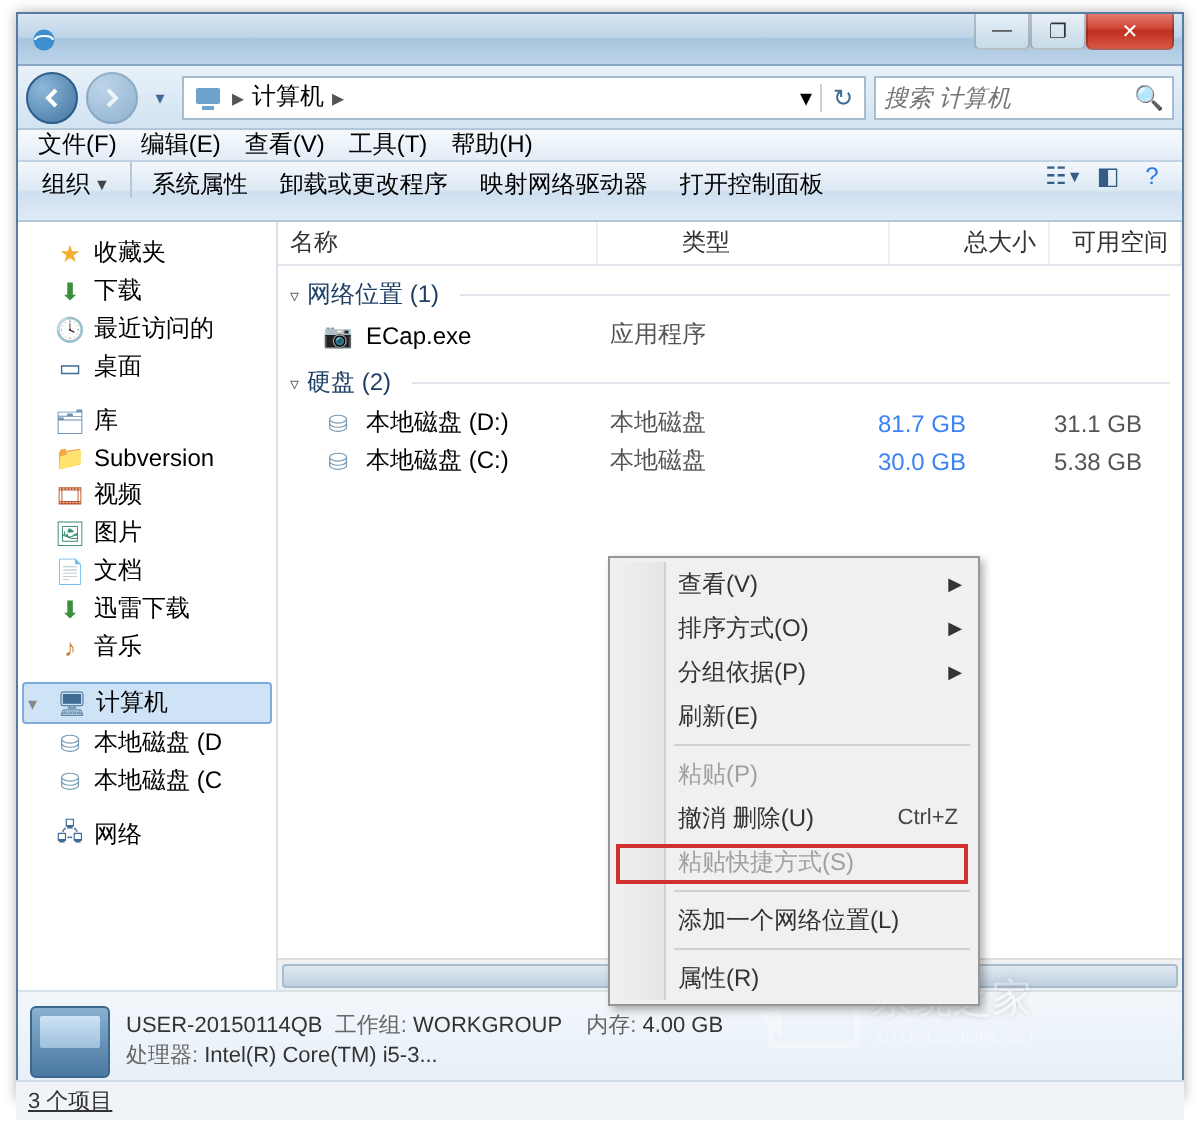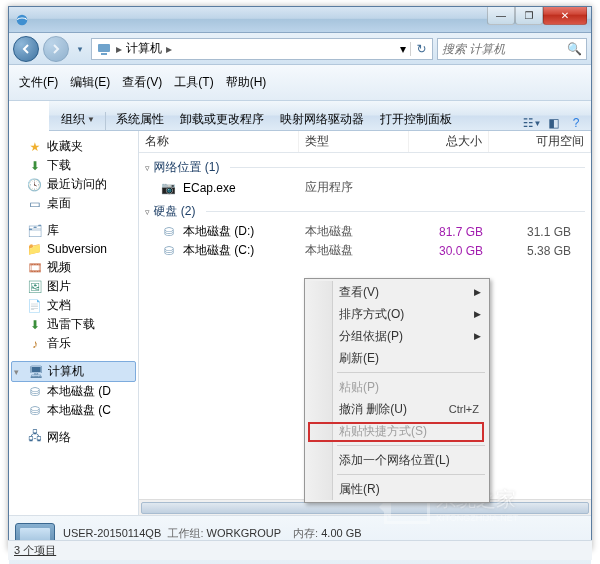--- a/index.html
+++ b/index.html
@@ -23,25 +23,25 @@
 .breadcrumb { flex: 1; height: 22px; background: #fff; border: 1px solid #a8bcd0; display: flex; align-items: center; font-size: 12px; overflow: hidden; }
 .bc-ico { width: 16px; height: 16px; margin: 0 4px; }
 .bc-seg { padding: 0 4px; display:flex; align-items:center; height:100%; }
 .bc-arrow { color:#555; }
 .bc-refresh { width: 22px; border-left: 1px solid #d0d0d0; display:flex; align-items:center; justify-content:center; color:#3f6b94; }
 .searchbox { width: 150px; height: 22px; background: #fff; border: 1px solid #a8bcd0; display: flex; align-items: center; padding: 0 4px; }
 .searchbox input { border: none; outline: none; flex: 1; font-size: 12px; color: #3b82f6; font-style: italic; width: 100%; }
 .search-ico { color:#3f6b94; font-size:12px; margin-left:4px; }
 
 
-.menubar { height: 36px; background: linear-gradient(to bottom, #f5f9fd, #e3edf6); border-bottom: 1px solid #c2d3e3; display: flex; align-items: center; padding: 0 4px; font-size: 12px; }
+.menubar { height: 16px; background: linear-gradient(to bottom, #f5f9fd, #e3edf6); border-bottom: 1px solid #c2d3e3; display: flex; align-items: center; padding: 0 4px; font-size: 12px; }
 .menubar span { padding: 0 6px; cursor: default; }
 
 
-.toolbar { height: 30px; background: linear-gradient(to bottom, #f2f7fb, #dde9f4 48%, #cfdff0 52%, #dfebf6); border-bottom: 1px solid #b3c7db; display: flex; align-items: flex-end; font-size: 12px; padding: 0 4px; margin-left: 40px; }
+.toolbar { height: 30px; background: linear-gradient(to bottom, #f2f7fb, #dde9f4 48%, #cfdff0 52%, #dfebf6); border-bottom: 1px solid #b3c7db; display: flex; align-items: flex-start; font-size: 12px; padding: 0 4px; }
 .tool-btn { padding: 0 8px; height: 22px; display: flex; align-items: center; gap: 2px; cursor: pointer; border-radius: 2px; }
 .tool-btn .dd { font-size: 8px; color:#444; }
 .tool-spacer { flex:1; }
 .tool-ico { width:22px; display:flex; align-items:center; justify-content:center; color:#345d86; cursor:pointer; }
 .tool-sep { width:1px; height:18px; background:#b8c8d8; margin:0 2px; }
 
 
 .body-split { display:flex; height: calc(100% - 26px - 32px - 20px - 30px - 50px); }
 .sidebar { width: 130px; border-right: 1px solid #d8e0e8; overflow: hidden; padding: 6px 2px; background:#fff; }
 .tree-group { margin-bottom: 8px; }
@@ -61,32 +61,32 @@
 .ico-doc { color:#5a7caa; }
 .ico-music { color:#c08030; }
 .ico-comp { color:#3f6b94; }
 .ico-drive { color:#7a9db8; }
 .ico-net { color:#3f6b94; }
 
 .content { flex:1; position:relative; overflow:hidden; background:#fff; }
 .col-headers { height:22px; border-bottom:1px solid #e0e6ec; display:flex; align-items:center; font-size:12px; color:#333; }
 .col-headers > div { padding:0 6px; border-right:1px solid #f0f0f0; height:100%; display:flex; align-items:center; }
 .col-name { width: 160px; }
-.col-type { width: 110px; }
+.col-type { width: 110px; margin-left: 36px; }
 .col-size { width: 80px; text-align:right; justify-content:flex-end; }
 .col-free { flex:1; text-align:right; justify-content:flex-end; }
 
 .grp { margin-top:4px; }
 .grp-head { display:flex; align-items:center; font-size:12px; color:#1e3f66; padding:2px 6px; gap:4px; cursor:pointer; }
 .grp-head .exp { font-size:9px; color:#666; }
 .grp-head hr { flex:1; border:none; border-top:1px solid #e0e6ec; margin-left:6px; }
 .row { display:flex; align-items:center; font-size:12px; padding:1px 0; }
 .row .c-name { width:160px; padding-left:22px; display:flex; align-items:center; gap:6px; }
 .row .c-type { width:110px; padding-left:6px; color:#555; }
-.row .c-size { width:80px; text-align:right; padding-right:6px; color:#a21caf; }
+.row .c-size { width:80px; text-align:right; padding-right:6px; color:#3b82f6; }
 .row .c-free { flex:1; text-align:right; padding-right:20px; color:#555; }
 
 
 .h-scroll { position:absolute; left:0; right:0; bottom:0; height:16px; background:#f0f0f0; border-top:1px solid #ddd; display:flex; }
 .h-scroll .thumb { margin:2px; height:12px; flex:1; background:linear-gradient(to bottom,#e0e8f0,#c0d0e0); border:1px solid #a8bcd0; border-radius:2px; }
 
 
 .details { height:50px; border-top:1px solid #d8e0e8; background:linear-gradient(to bottom,#f2f7fb,#e6eff7); display:flex; align-items:center; padding:4px 6px; font-size:11px; color:#333; gap:8px; }
 .details .big-ico { width:40px; height:36px; background:linear-gradient(to bottom,#88b0d0,#4a78a0); border:1px solid #3a6890; border-radius:3px; position:relative; }
 .details .big-ico::after { content:""; position:absolute; left:4px; top:4px; right:4px; height:16px; background:linear-gradient(to bottom,#cde3f5,#9ec0dc); border-radius:1px; }

